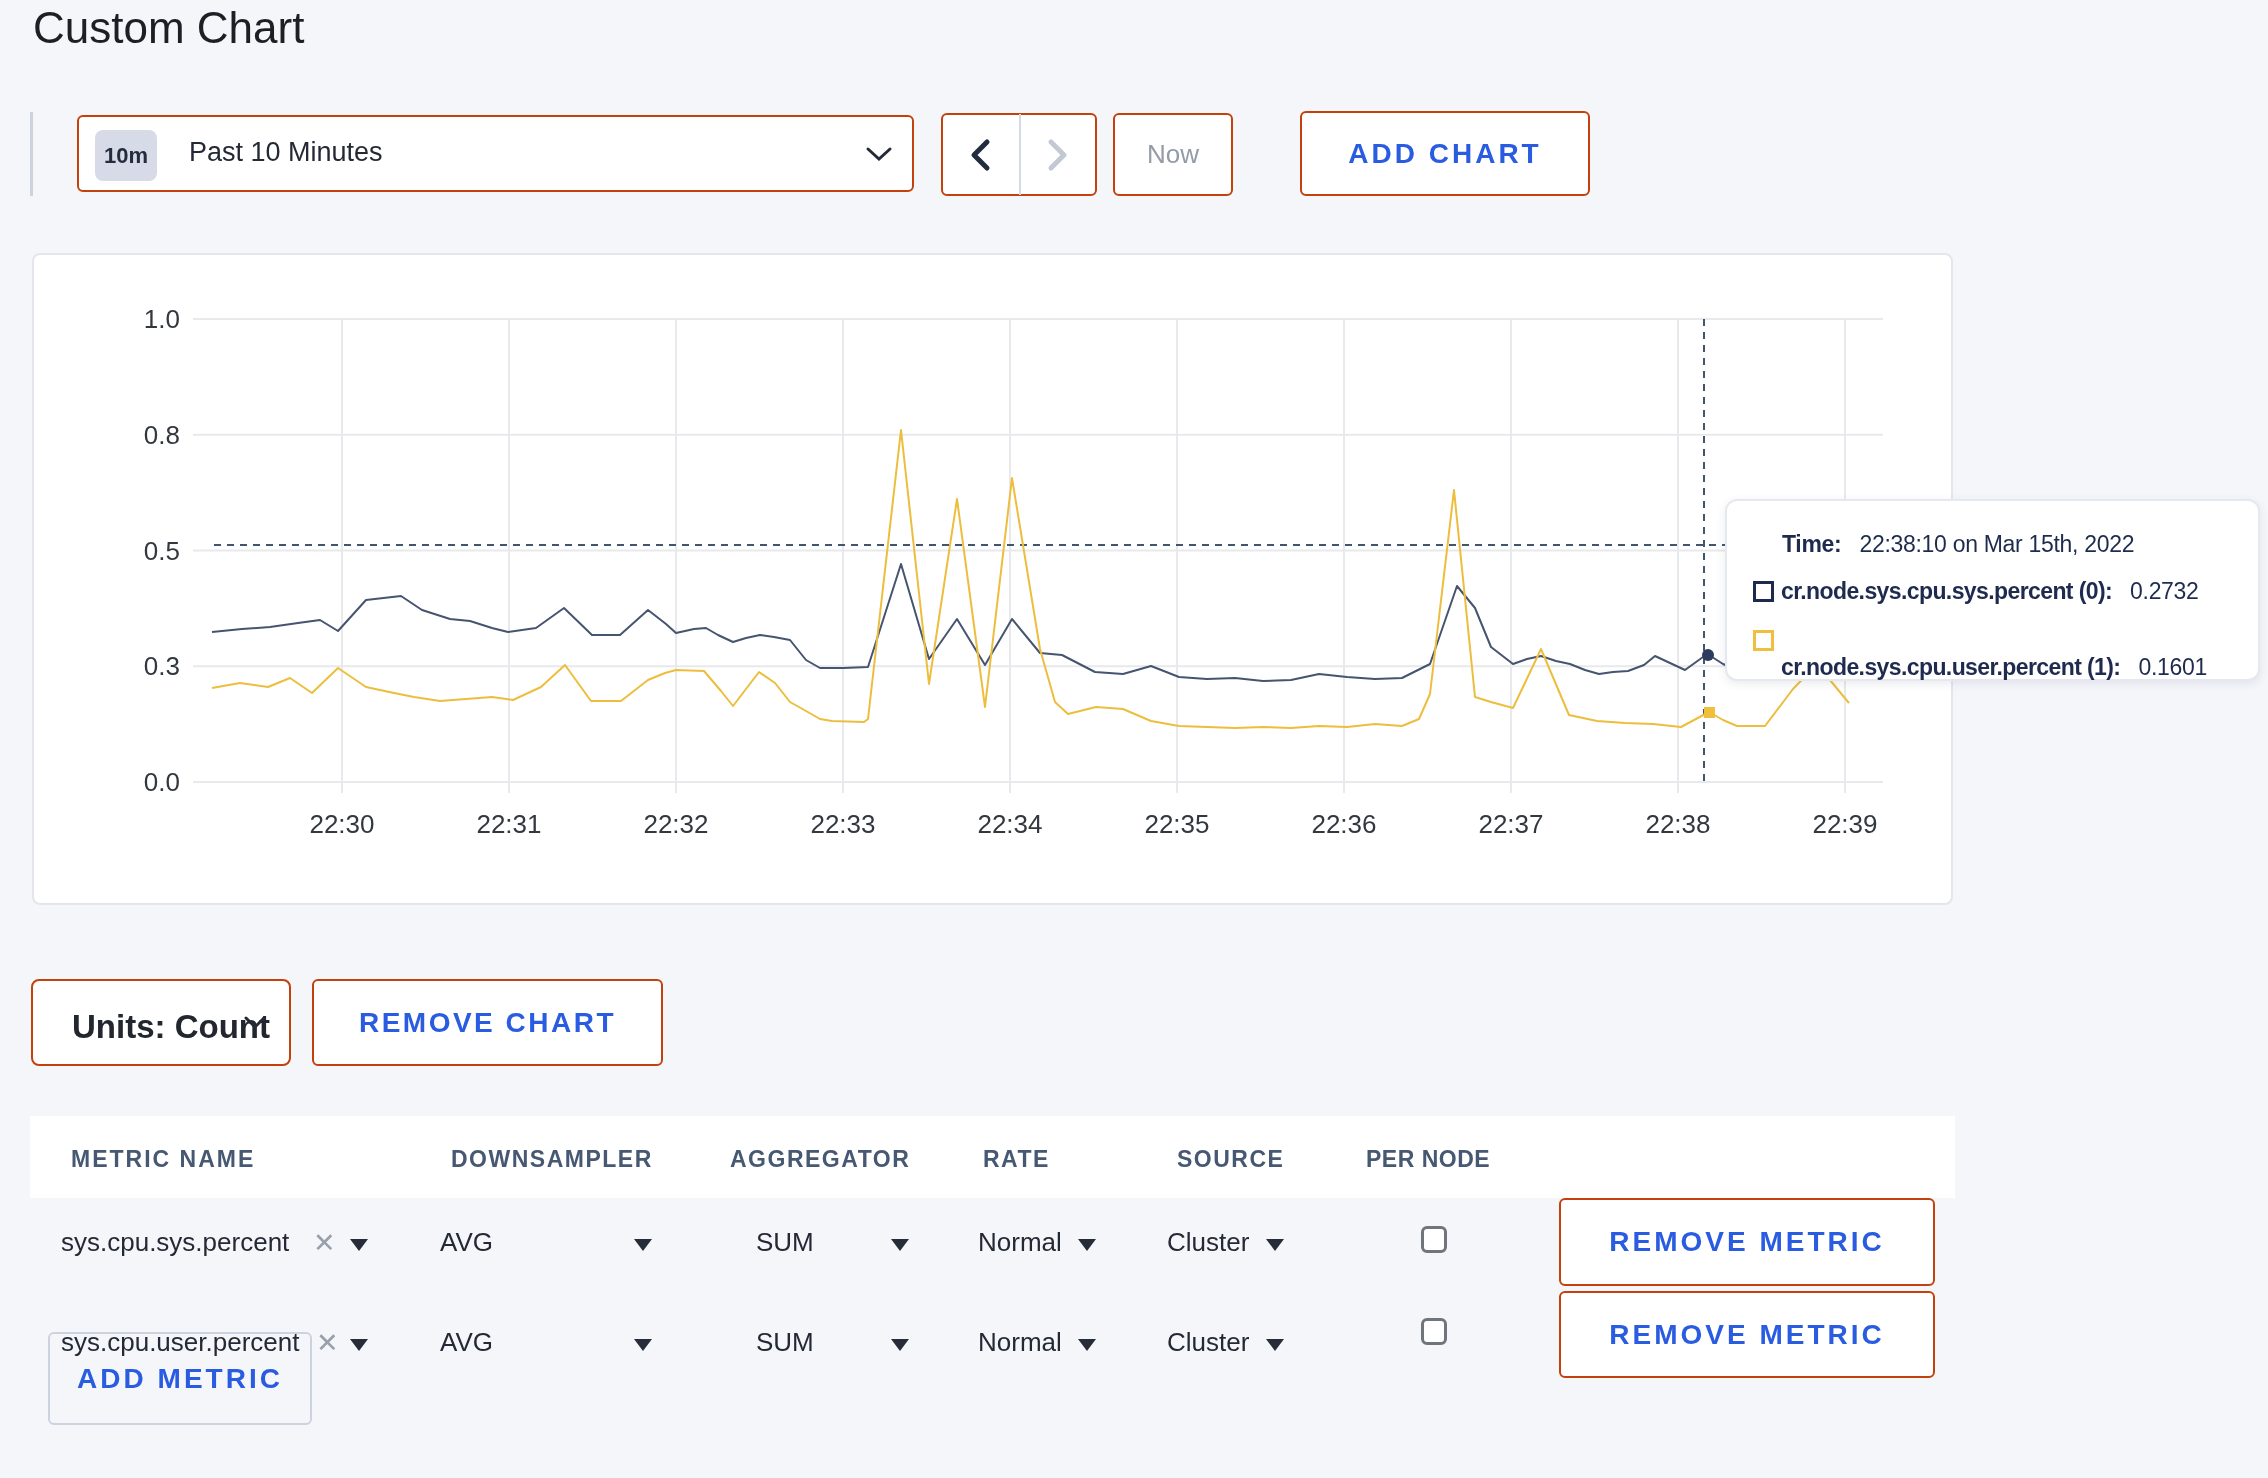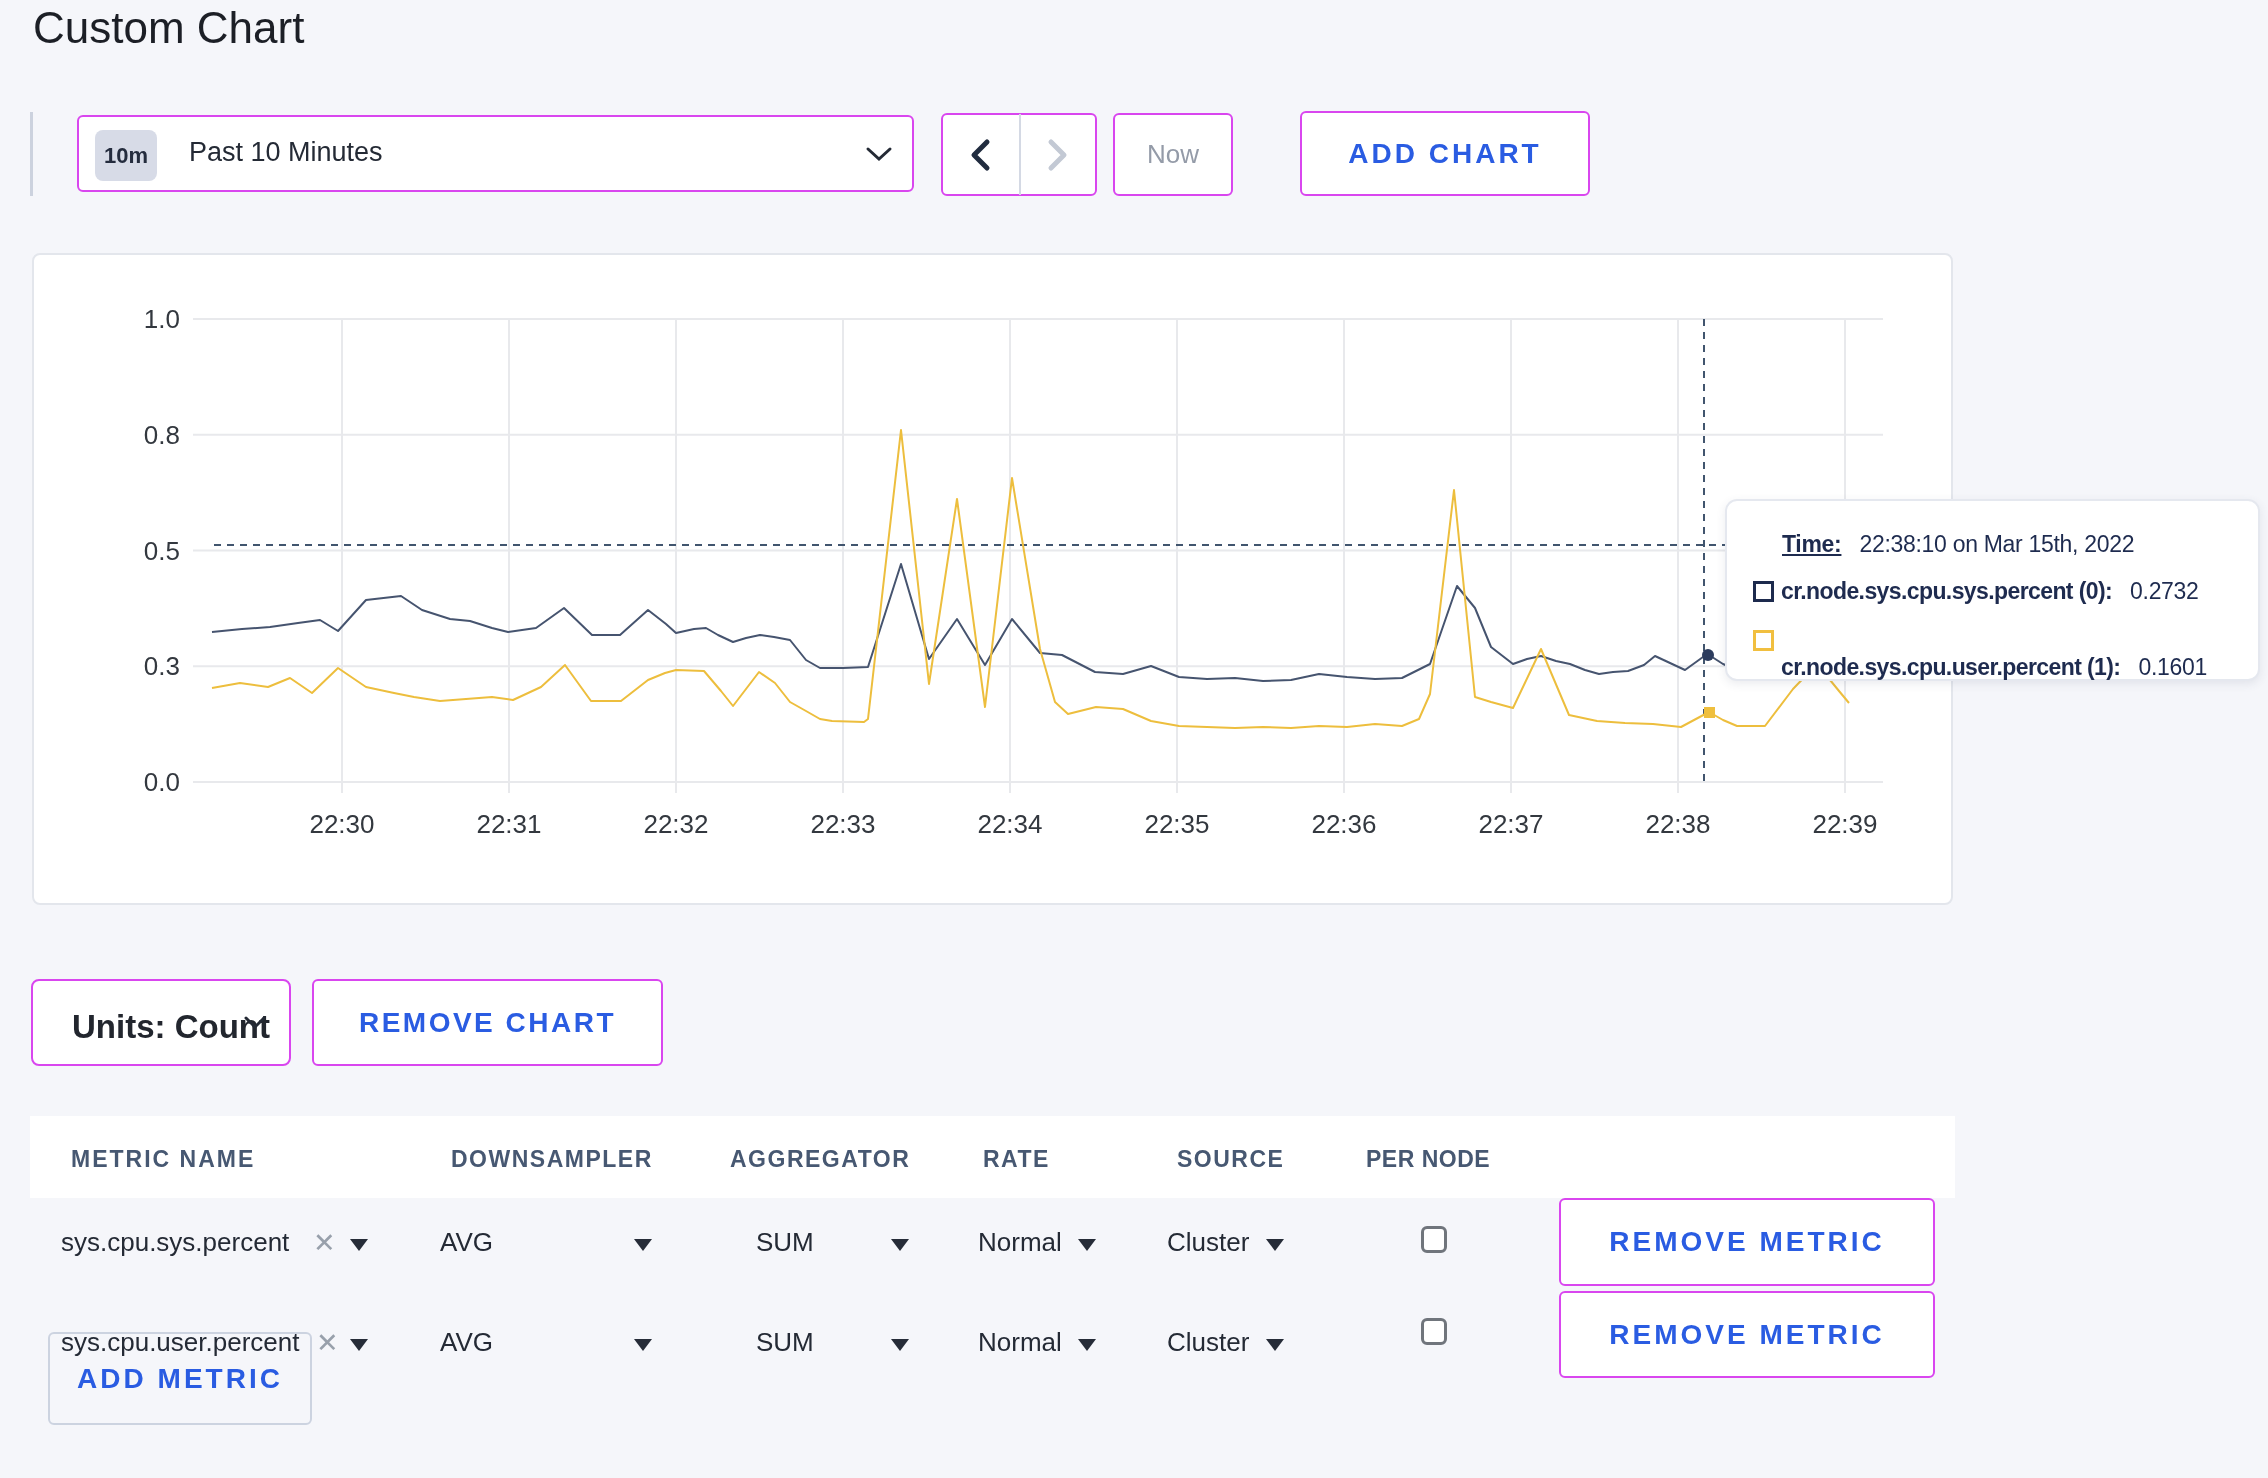--- a/index.html
+++ b/index.html
@@ -1,17 +1,17 @@
 <!DOCTYPE html>
 <html><head><meta charset="utf-8">
 <style>
 * { margin:0; padding:0; box-sizing:border-box; }
 html,body { width:2268px; height:1478px; background:#f5f6fa; font-family:"Liberation Sans", sans-serif; }
 .abs { position:absolute; }
-.btn { position:absolute; background:#fff; border:2px solid #d946ef; border-radius:6px; }
+.btn { position:absolute; background:#fff; border:2px solid #c2410c; border-radius:6px; }
 .bluetxt { color:#2a5ce2; font-weight:600; letter-spacing:3px; font-size:28px; }
 .center { display:flex; align-items:center; justify-content:center; }
 .caret { position:absolute; width:0; height:0; border-left:9px solid transparent; border-right:9px solid transparent; border-top:12px solid #262c38; }
 .hdr { position:absolute; color:#475872; font-size:23px; font-weight:700; letter-spacing:1.5px; }
 .cell { position:absolute; color:#242a35; font-size:26px; }
 .chk { position:absolute; width:26px; height:27px; border:3px solid #70757c; border-radius:6px; background:#fff; }
 .tt { white-space:nowrap; line-height:1; }
 </style></head>
 <body>
 <div class="abs" style="left:33px;top:3px;font-size:44px;font-weight:500;color:#1c1f26;">Custom Chart</div>
@@ -79,21 +79,21 @@
       </g>
 <line x1="180" y1="290" x2="1849" y2="290" stroke="#41556e" stroke-width="2" stroke-dasharray="7 6"></line>
 <line x1="1670" y1="64" x2="1670" y2="527" stroke="#41556e" stroke-width="2" stroke-dasharray="7 6"></line>
 <polyline points="178,377 208,374 236,372 264,368 286,365 304,376 332,345 367,341 388,355 416,364 436,366 458,373 474,377 502,373 530,353 558,380 586,380 614,355 632,369 642,378 660,374 672,373 684,380 699,387 712,383 726,380 740,382 756,385 772,405 786,413 809,413 834,412 867,309 895,404 923,364 951,410 978,364 1006,398 1028,400 1061,417 1089,419 1117,411 1145,422 1173,424 1201,423 1229,426 1257,425 1285,419 1313,422 1341,424 1368,423 1396,409 1423,331 1441,353 1457,392 1479,409 1493,404 1507,401 1522,406 1536,409 1551,415 1565,419 1579,417 1594,416 1610,410 1621,401 1636,408 1651,415 1669,402 1675,400 1689,409 1703,415 1731,418 1759,416 1787,408 1815,403" fill="none" stroke="#46546f" stroke-width="2" stroke-linejoin="round"></polyline>
 <polyline points="178,433 206,428 234,432 256,423 278,438 304,413 332,432 360,438 380,442 406,446 432,444 458,442 479,445 507,432 531,410 557,446 587,446 614,425 631,418 642,415 670,416 687,436 699,451 725,417 741,428 756,447 772,456 786,464 798,466 830,467 834,464 867,175 895,429 923,244 951,452 978,223 1006,394 1021,447 1034,459 1062,452 1089,454 1117,466 1145,471 1173,472 1201,473 1229,472 1257,473 1285,471 1313,472 1341,469 1368,471 1385,464 1396,439 1420,235 1441,442 1457,447 1479,453 1507,394 1535,460 1563,466 1591,468 1619,469 1647,472 1675,457 1689,465 1703,471 1731,471 1759,434 1783,409 1805,436 1815,448" fill="none" stroke="#edbe3d" stroke-width="2" stroke-linejoin="round"></polyline>
 <circle cx="1674" cy="400" r="6" fill="#2c3c5e"></circle>
 <rect x="1670" y="452" width="11" height="11" fill="#efbf3d"></rect>
 </svg></div>
 
 <div class="abs" style="left:1725px;top:499px;width:535px;height:182px;background:#fff;border:2px solid #e5e8ef;border-radius:12px;box-shadow:0 3px 10px rgba(60,70,100,.10);color:#1e2b4f;font-size:23px;">
-  <div class="abs tt" style="left:55px;top:32px;"><b style="letter-spacing:-0.3px;text-decoration:underline;">Time:</b><span style="display:inline-block;width:18px;"></span><span style="letter-spacing:-0.3px;margin-top:8px;">22:38:10 on Mar 15th, 2022</span></div>
+  <div class="abs tt" style="left:55px;top:32px;"><b style="letter-spacing:-0.3px;">Time:</b><span style="display:inline-block;width:18px;"></span><span style="letter-spacing:-0.3px;margin-top:8px;">22:38:10 on Mar 15th, 2022</span></div>
   <div class="abs" style="left:26px;top:80px;width:21px;height:21px;border:3.5px solid #1d2a4d;"></div>
   <div class="abs tt" style="left:54px;top:79px;"><b style="letter-spacing:-0.6px;">cr.node.sys.cpu.sys.percent (0):</b><span style="display:inline-block;width:18px;"></span><span style="letter-spacing:-0.3px;">0.2732</span></div>
   <div class="abs" style="left:26px;top:129px;width:21px;height:21px;border:3.5px solid #f1bf3f;"></div>
   <div class="abs tt" style="left:54px;top:143px;margin-top:12px;"><b style="letter-spacing:-0.6px;">cr.node.sys.cpu.user.percent (1):</b><span style="display:inline-block;width:18px;"></span><span style="letter-spacing:-0.3px;">0.1601</span></div>
 </div>
 
 <div class="btn" style="left:31px;top:979px;width:260px;height:87px;border-radius:8px;"></div>
 <div class="abs" style="left:72px;top:1008px;font-size:33px;font-weight:700;color:#22262e;">Units: Count</div>
 <svg class="abs" style="left:242px;top:1013px;" width="26" height="20">
     <path d="M4 5 L13 14 L22 5" fill="none" stroke="#242a35" stroke-width="3" stroke-linecap="round"></path>

